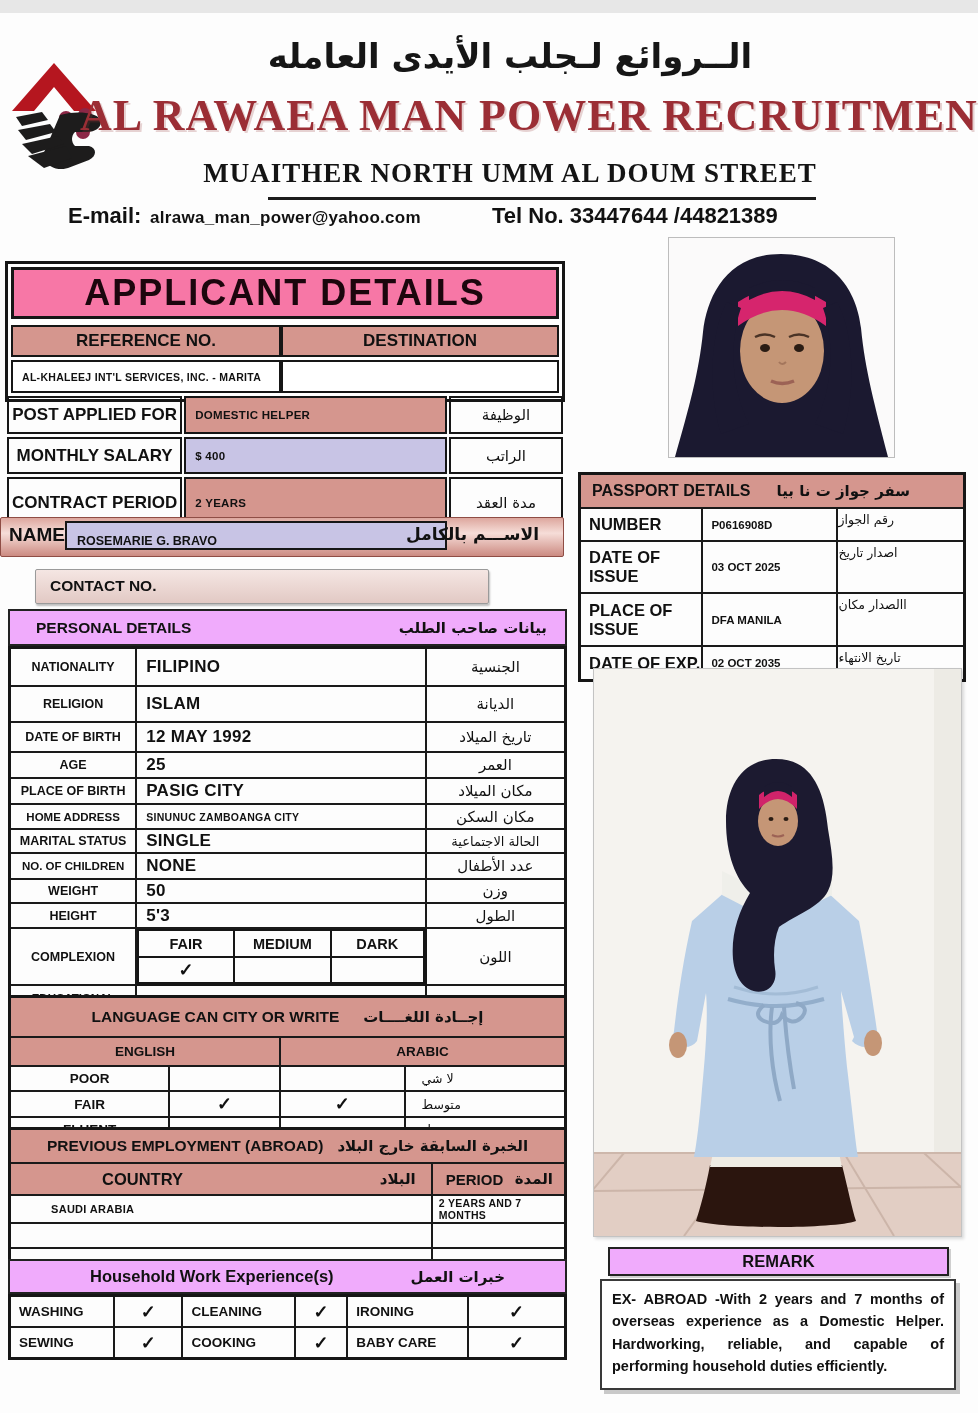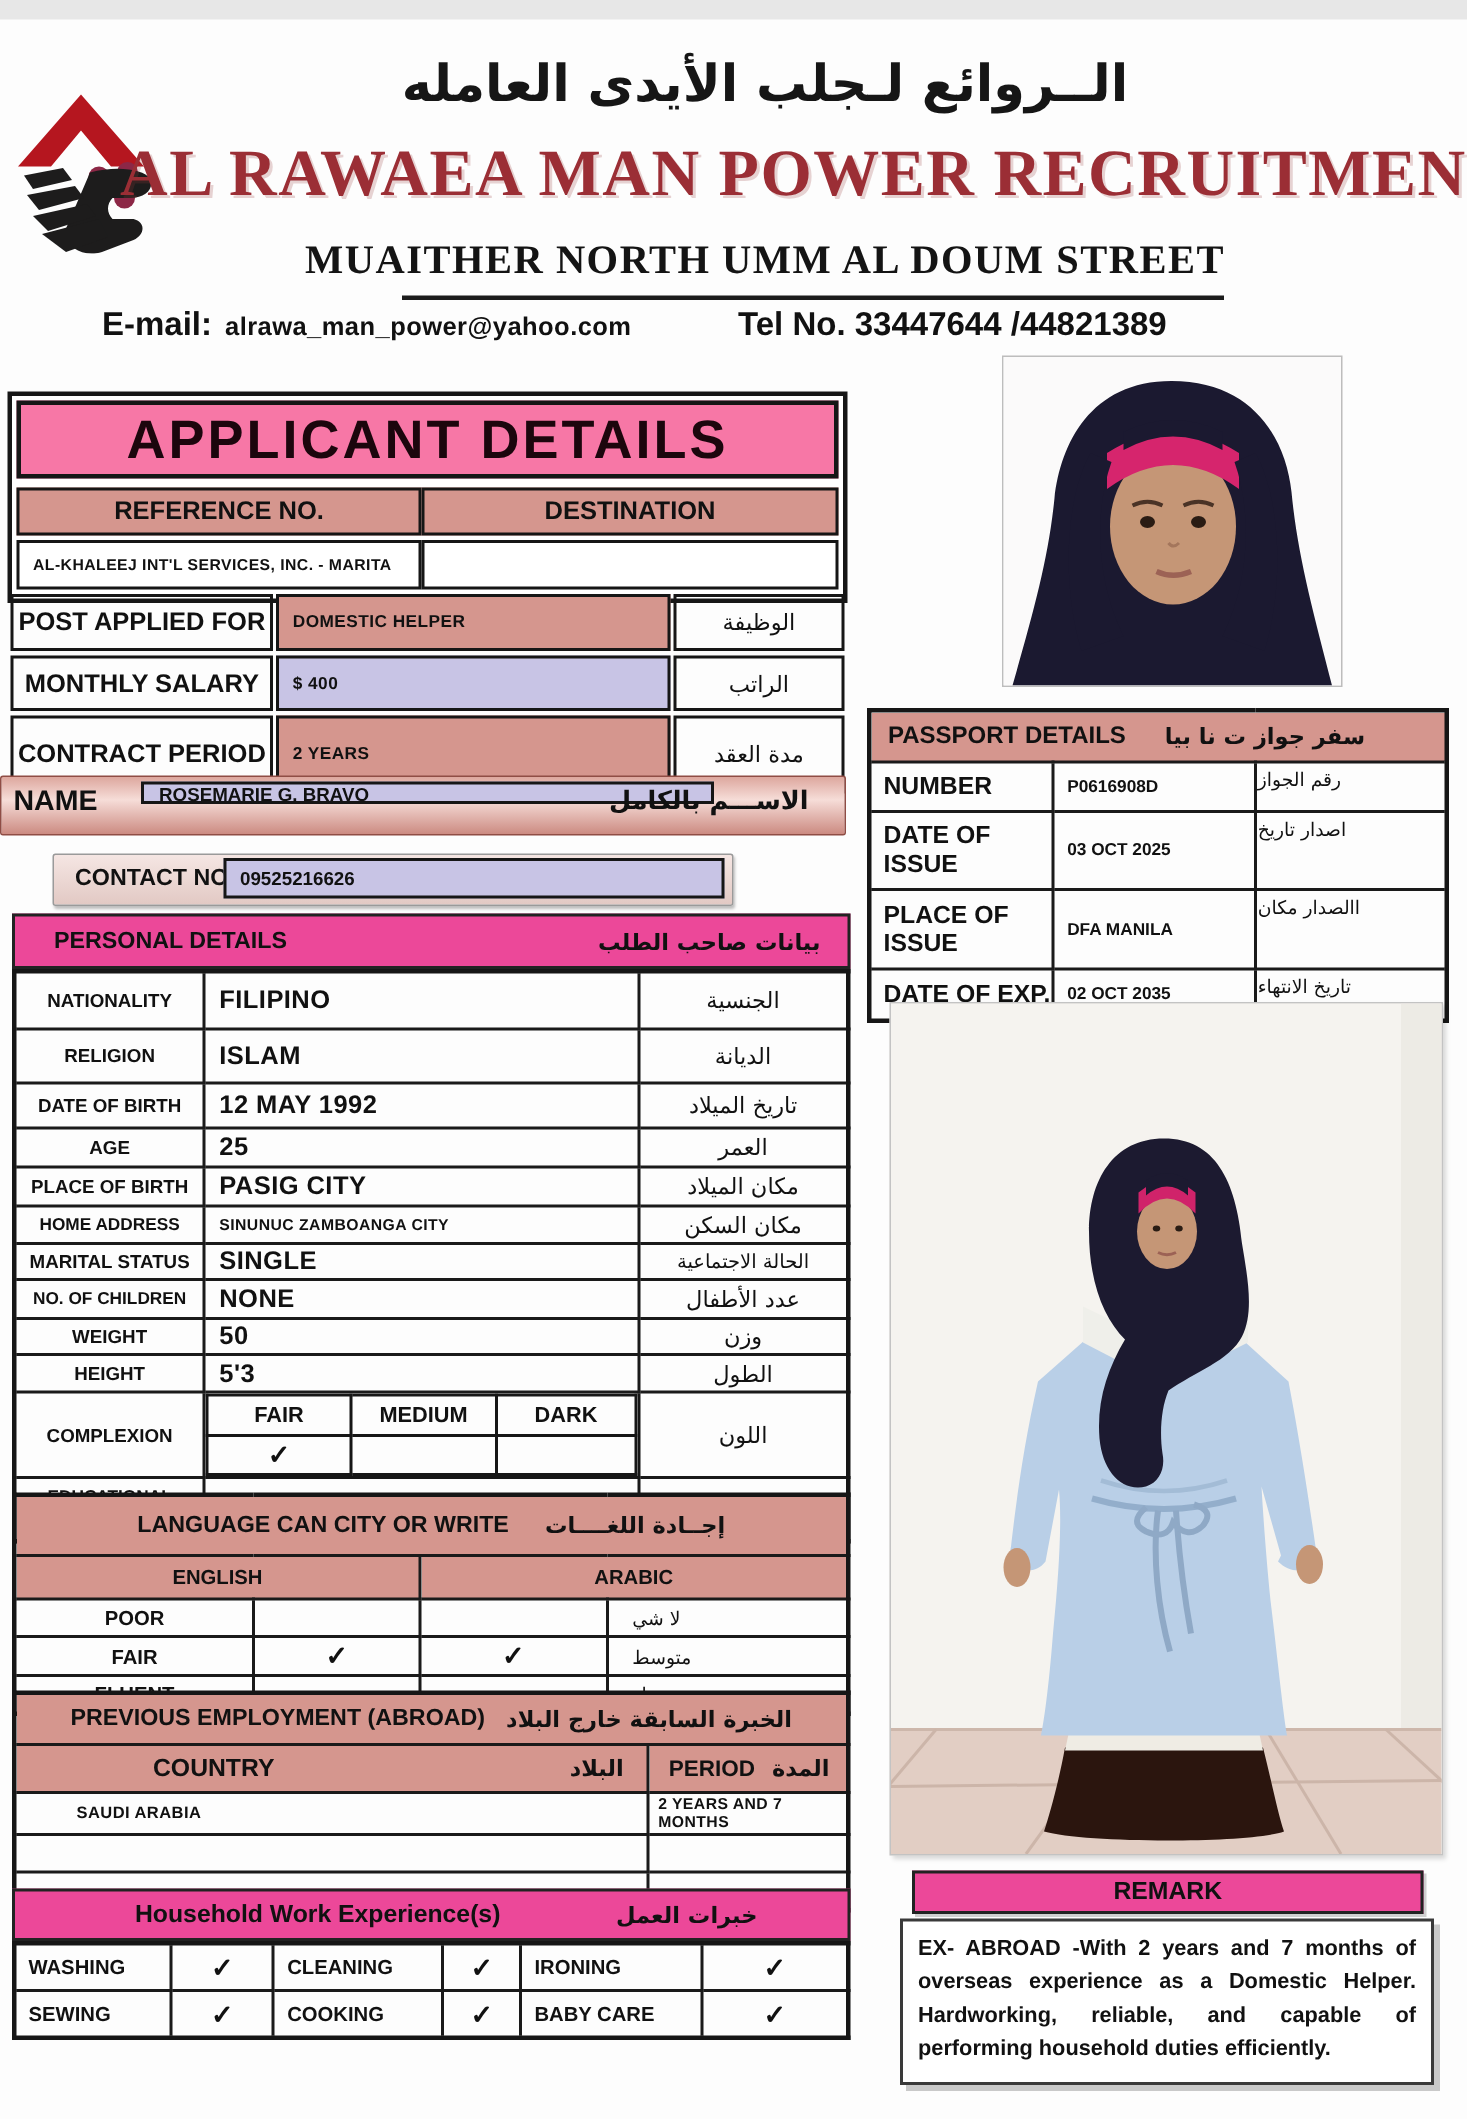--- a/index.html
+++ b/index.html
@@ -28,27 +28,27 @@
   .app-title{height:52px;background:#f777a6;border:3px solid #161616;box-sizing:border-box;display:flex;align-items:center;justify-content:center;font-size:36px;font-weight:bold;letter-spacing:2px;color:#1c060d;margin-bottom:3px;}
   .refdest{width:548px;border-collapse:separate;border-spacing:0 3px;}
   .refdest td{border:2px solid #161616;margin-left:41px;}
   
   .post-table{left:5px;top:393px;width:560px;border-collapse:separate;border-spacing:2px 3px;}
   .post-table td{border:2px solid #161616;}
   .post-lbl{font-size:17px;}
   
   .name-bar{left:0;top:517px;width:562px;height:38px;background:linear-gradient(180deg,#dda79e,#f6ddd8 40%,#cc8b82);border:1px solid #8f4d45;border-radius:2px;}
   .name-lbl{left:8px;top:6px;font-size:19px;font-weight:bold;}
-  .name-input{left:64px;top:3px;width:382px;height:15px;background:#c8c4e5;border:2px solid #161616;box-sizing:border-box;display:flex;align-items:flex-start;padding-left:10px;font-size:12.5px;font-weight:bold;margin-left:29px;}
+  .name-input{left:64px;top:3px;width:382px;height:29px;background:#c8c4e5;border:2px solid #161616;box-sizing:border-box;display:flex;align-items:flex-end;padding-left:10px;font-size:12.5px;font-weight:bold;}
   .name-ar{right:24px;top:6px;font-size:17px;font-weight:bold;}
   .contact-bar{left:35px;top:569px;width:452px;height:33px;background:linear-gradient(180deg,#f5e6e3,#e2c9c4);border:1px solid #9a9a9a;box-shadow:1px 2px 2px rgba(0,0,0,.25);border-radius:2px;}
   .contact-lbl{left:14px;top:7px;font-size:15.5px;font-weight:bold;}
   .contact-input{left:113px;top:2px;width:334px;height:27px;background:#c8c4e5;border:2px solid #161616;box-sizing:border-box;display:flex;align-items:center;padding-left:9px;font-size:12.5px;font-weight:bold;}
   
-  .sec-bar{background:#ec4899;border:2px solid #222;box-sizing:border-box;display:flex;align-items:center;justify-content:space-between;font-weight:bold;}
+  .sec-bar{background:#f0abfc;border:2px solid #222;box-sizing:border-box;display:flex;align-items:center;justify-content:space-between;font-weight:bold;}
   .personal-header{left:8px;top:609px;width:559px;height:37px;padding:0 18px 0 26px;font-size:15.5px;}
   .household-header{left:8px;top:1259px;width:559px;height:35px;padding:0 60px 0 80px;font-size:16.5px;}
   .remark-header{left:608px;top:1247px;width:341px;height:29px;justify-content:center;font-size:16.5px;box-shadow:2px 2px 0 #cfcfcf;}
   .sec-ar{font-family:"DejaVu Sans",sans-serif;direction:rtl;font-size:15px;font-weight:bold;}
   
   .personal-table{left:8px;top:646px;width:559px;border:3px solid #161616;}
   .personal-table .lbl{font-size:12.5px;}
   .personal-table .val{font-size:17px;}
   .subgrid{width:100%;height:100%;border-collapse:collapse;}
   .subgrid td{border:2px solid #161616;}
@@ -161,23 +161,20 @@
   <div class="abs name-bar">
     <span class="abs name-lbl">NAME</span>
     <div class="abs name-input">
         <span>ROSEMARIE G. BRAVO</span>
       </div>
     <span class="abs name-ar ar">الاســـم بالكامل</span>
   </div>
 
   <div class="abs contact-bar">
     <span class="abs contact-lbl">CONTACT NO.</span>
-    <div class="abs contact-input">
-        <span>09525216626</span>
-      </div>
   </div>
 
   <div class="abs sec-bar personal-header">
     <span>PERSONAL DETAILS</span>
     <span class="sec-ar">بيانات صاحب الطلب</span>
   </div>
 
   <table class="abs personal-table">
     <colgroup>
         <col style="width:126px">

